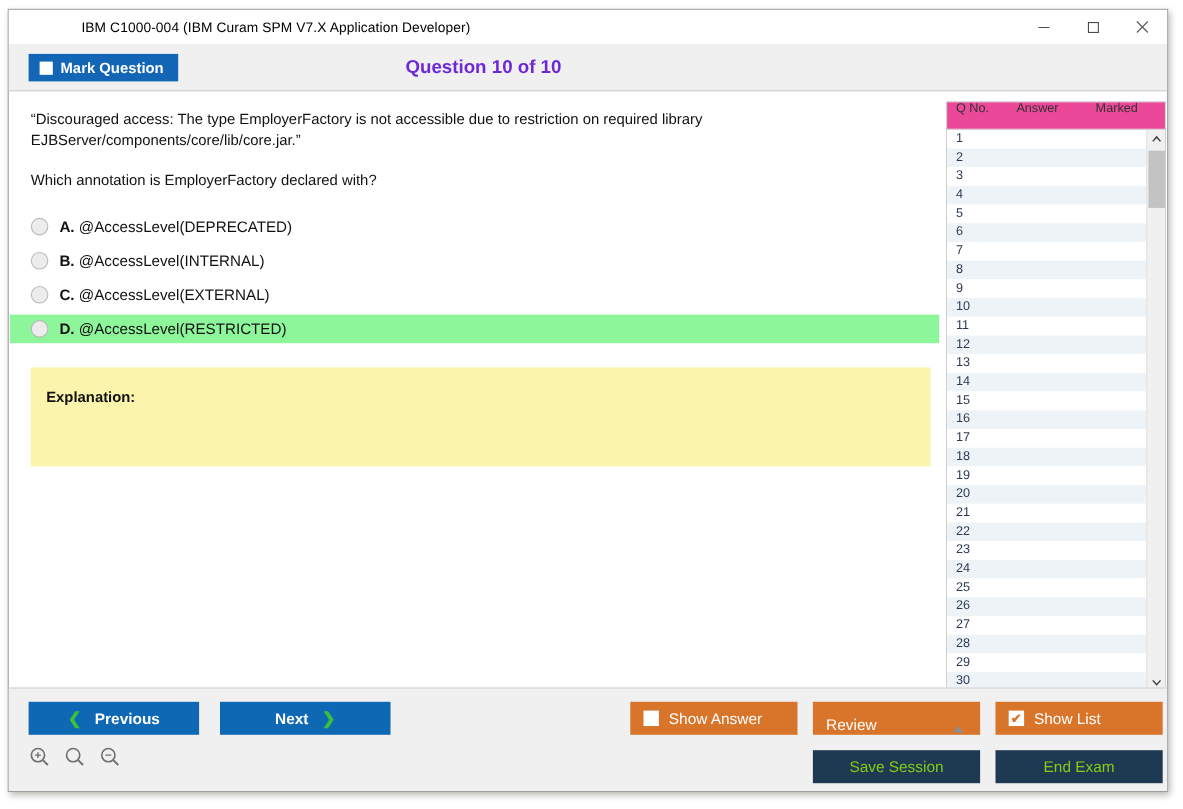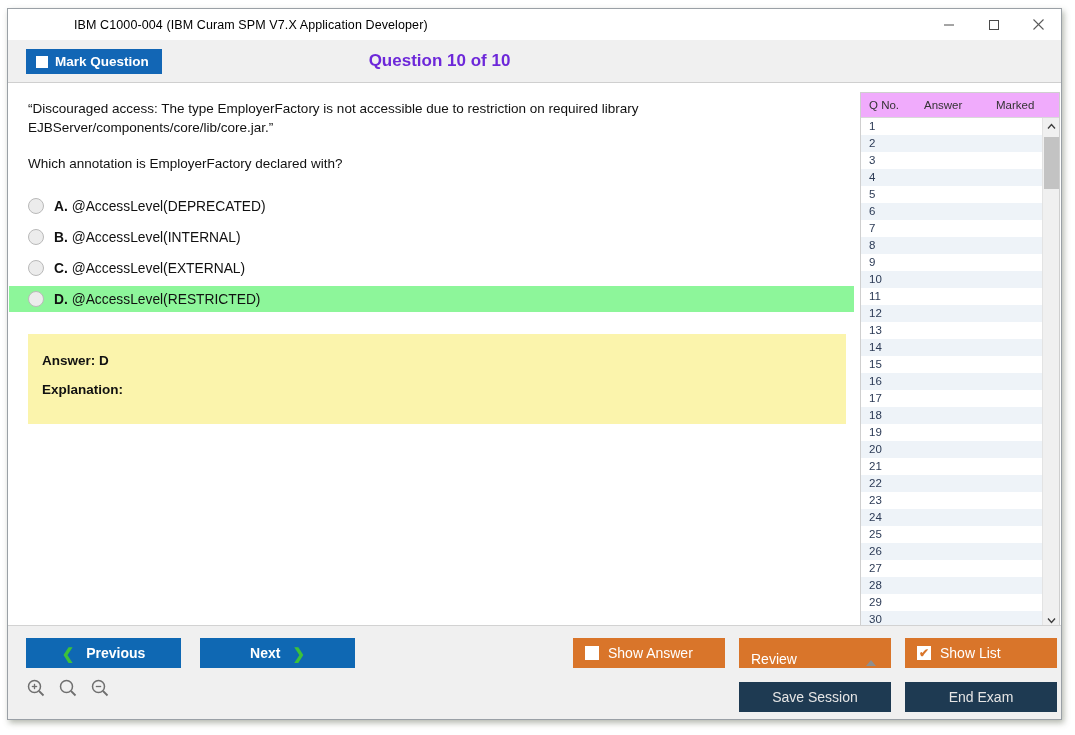--- a/index.html
+++ b/index.html
@@ -185,22 +185,22 @@
     width: 200px;
     height: 538px;
     background: #ffffff;
     border: 1px solid #cfcfcf;
     box-sizing: border-box;
   }
   #list-header {
     height: 24px;
     border-bottom: 1px solid #d9d9d9;
     display: flex;
-    align-items: center;
-    background: #f0abfc;
+    align-items: flex-start;
+    background: #ec4899;
     font-size: 11.5px;
     color: #333333;
   }
   #list-header .h-qno  { width: 55px; padding-left: 8px; }
   #list-header .h-ans  { width: 72px; }
   #list-header .h-mark { flex: 1; }
   #list-body {
     position: absolute;
     left: 0;
     top: 25px;
@@ -316,21 +316,21 @@
     color: #d9752a;
     font-size: 12px;
     font-weight: bold;
     line-height: 1;
   }
 
   .btn-navy {
     position: absolute;
     height: 30px;
     background: #1e3a52;
-    color: #e5e5e5;
+    color: #84cc16;
     font-size: 14px;
     border: none;
     cursor: pointer;
     font-family: "Liberation Sans", sans-serif;
     display: flex;
     align-items: center;
     justify-content: center;
   }
   #btn-save-session { left: 731px; top: 56px; width: 152px; }
   #btn-end-exam     { left: 897px; top: 56px; width: 152px; }
@@ -397,21 +397,20 @@
           <span class="radio"></span>
           <span class="opt-label"><b>C.</b> <span>@AccessLevel(EXTERNAL)</span></span>
         </div>
         <div class="option-row highlight">
           <span class="radio"></span>
           <span class="opt-label"><b>D.</b> <span>@AccessLevel(RESTRICTED)</span></span>
         </div>
       </div>
 
     <div id="answer-panel">
-      <p class="ans-line">Answer: D</p>
       <p class="ans-line">Explanation:</p>
     </div>
   </div>
 
   <div id="list-pane">
     <div id="list-header">
       <span class="h-qno">Q No.</span>
       <span class="h-ans">Answer</span>
       <span class="h-mark">Marked</span>
     </div>

